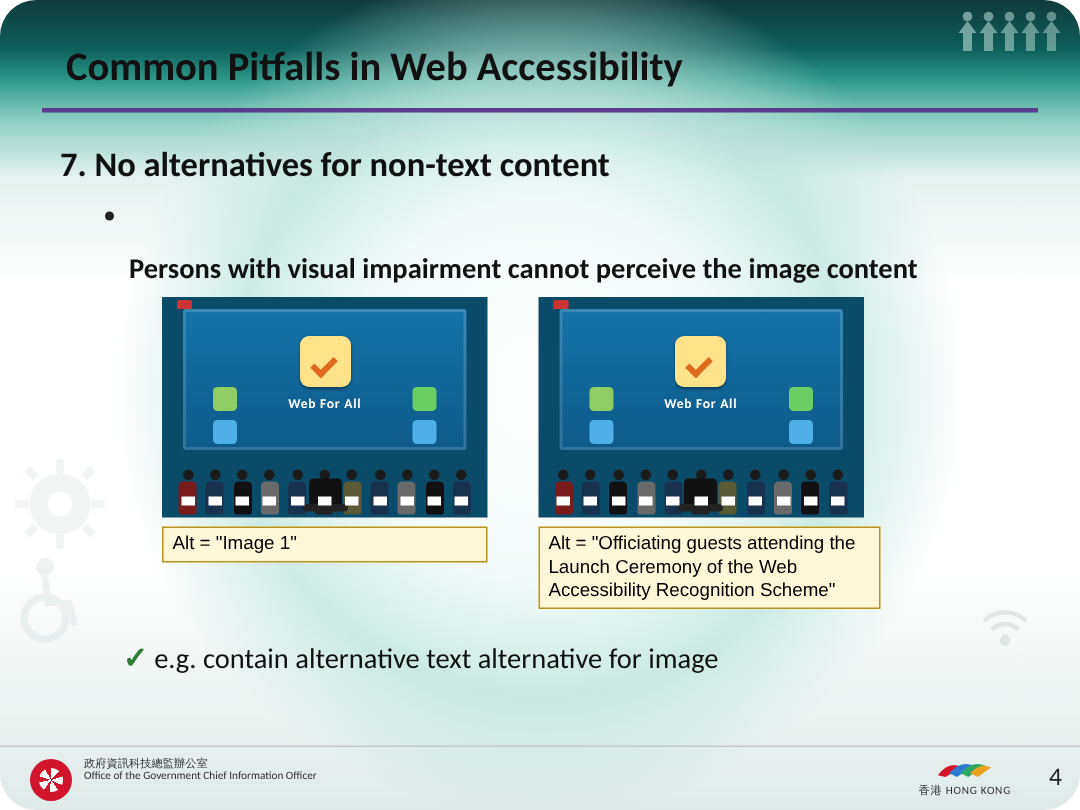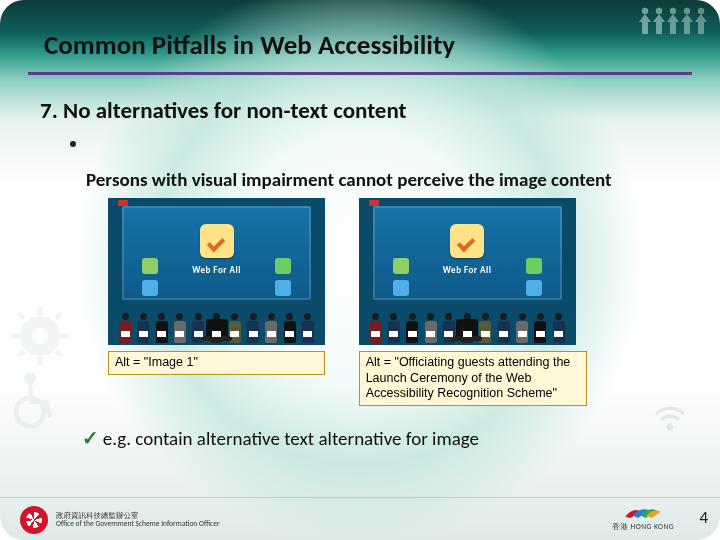--- a/index.html
+++ b/index.html
@@ -103,21 +103,21 @@
     position:absolute; left:82px; top:426px;
     font-size:19px; color:#111;
   }
   .tick .mark { color:#2e7d32; font-weight:700; margin-right:4px; font-size:20px; }
 
   .footer-line {
     position:absolute; left:0; right:0; bottom:42px; height:1px;
     background:#c8c8c8;
   }
   .logo-l {
-    position:absolute; left:20px; bottom:6px; display:flex; align-items:center; gap:8px;
+    position:absolute; left:20px; bottom:6px; display:flex; align-items:flex-start; gap:8px;
   }
   .bauhinia {
     width:28px; height:28px; border-radius:50%; background:#d1152a; position:relative; flex:none;
   }
   .bauhinia:before{
     content:""; position:absolute; left:50%; top:50%; width:16px;height:16px;transform:translate(-50%,-50%);
     background: conic-gradient(#fff 0 12%, transparent 12% 20%, #fff 20% 32%, transparent 32% 40%, #fff 40% 52%, transparent 52% 60%, #fff 60% 72%, transparent 72% 80%, #fff 80% 92%, transparent 92% 100%);
     border-radius:50%;
     filter: blur(0.4px);
   }
@@ -356,21 +356,21 @@
   <div class="tick">
     <span class="mark">✓</span><span>e.g. contain alternative text alternative for image</span>
   </div>
 
   <div class="footer-line"></div>
 
   <div class="logo-l">
     <div class="bauhinia"></div>
     <div class="txt">
       <div>政府資訊科技總監辦公室</div>
-      <div>Office of the Government Scheme Information Officer</div>
+      <div>Office of the Government Chief Information Officer</div>
     </div>
   </div>
 
   <div class="logo-r">
     <svg class="swirl" viewBox="0 0 60 24">
       <path d="M2 18 Q14 2 28 10 Q20 14 10 20" fill="#d1152a"></path>
       <path d="M14 16 Q26 2 40 8 Q32 13 22 20" fill="#2a7bd1"></path>
       <path d="M26 16 Q38 2 52 8 Q44 13 34 20" fill="#2fa866"></path>
       <path d="M36 16 Q46 4 58 10 Q52 14 44 20" fill="#e8a21d"></path>
     </svg>

